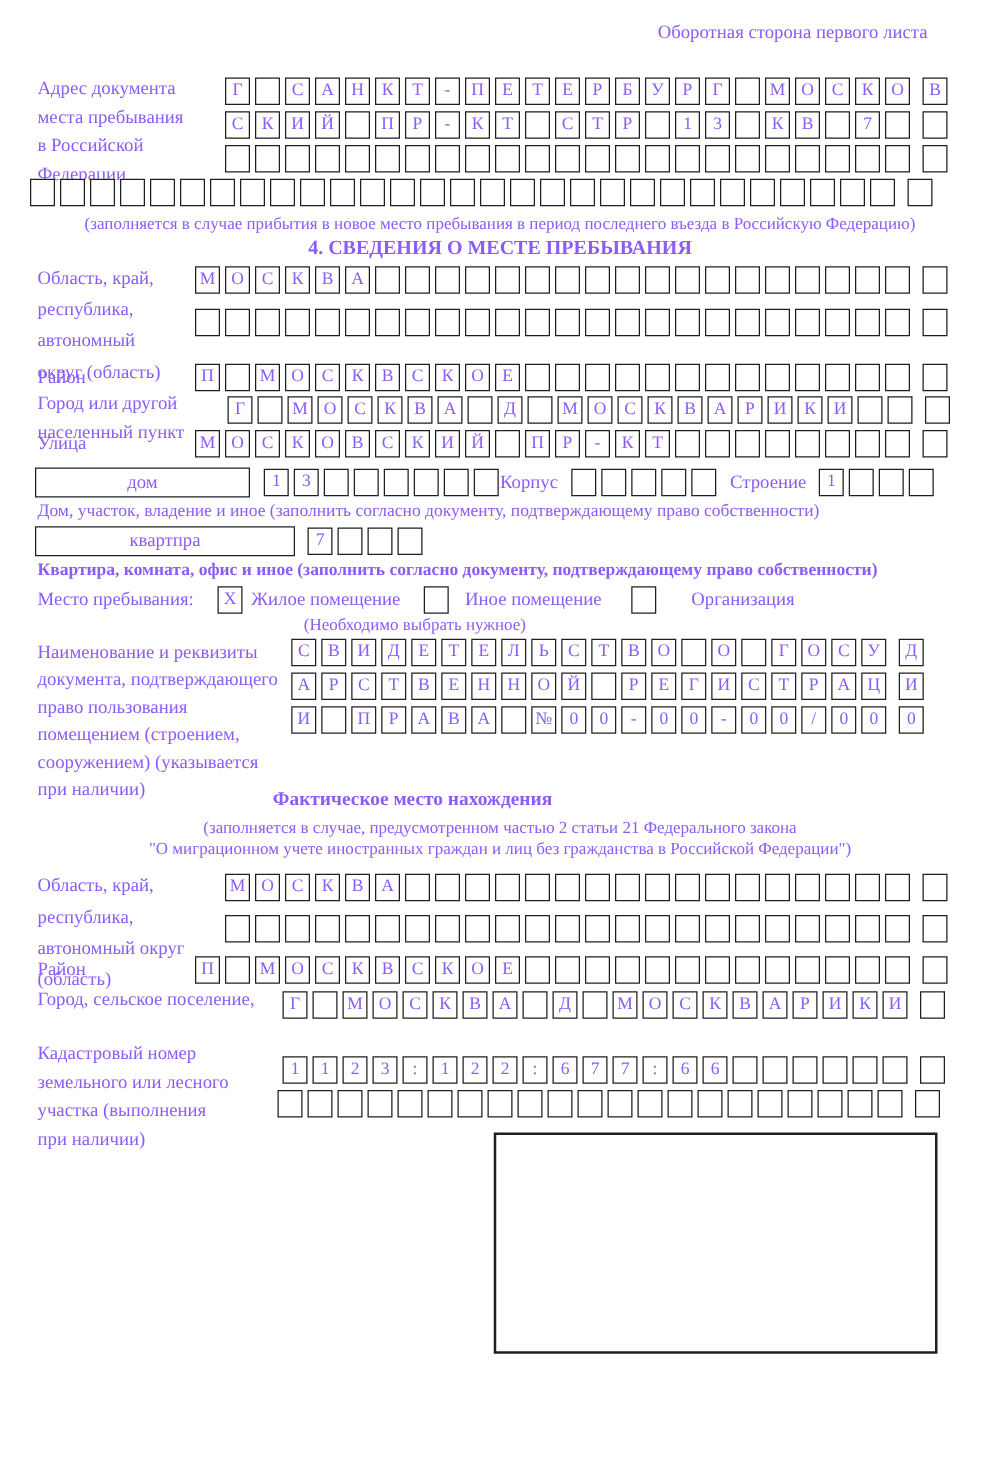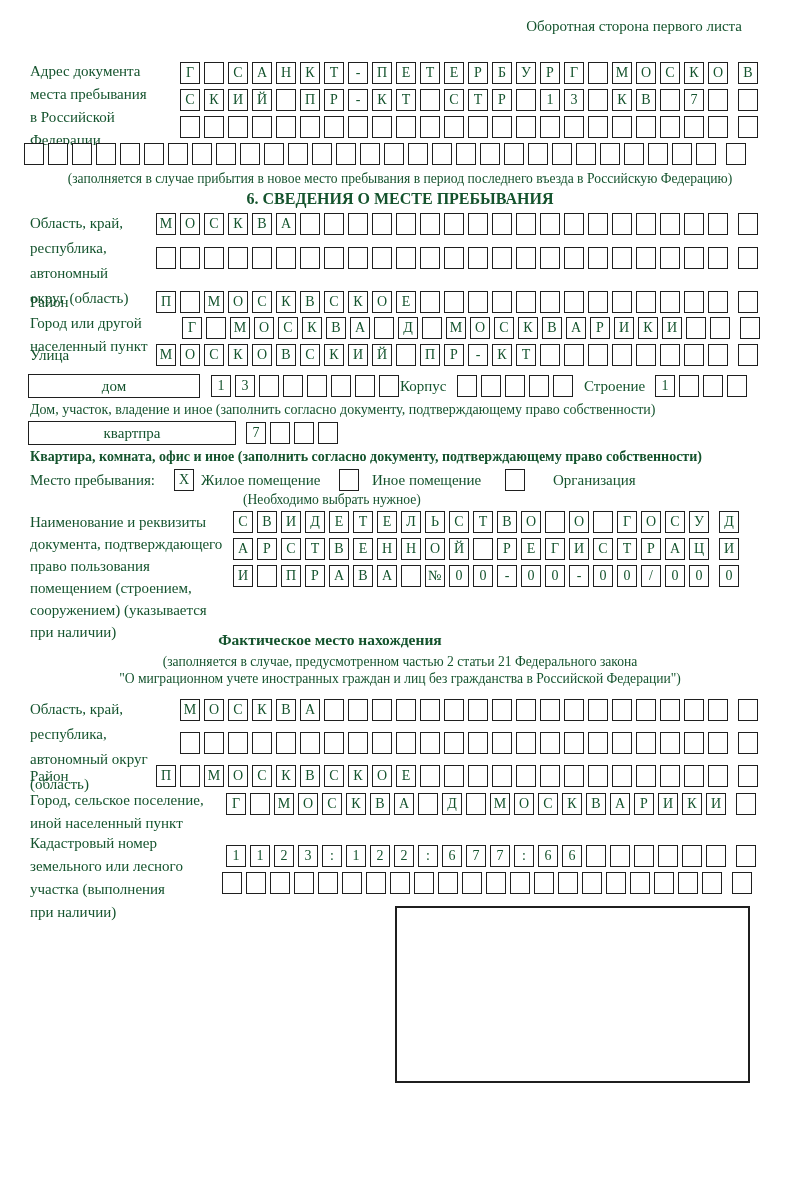--- a/index.html
+++ b/index.html
@@ -1,17 +1,17 @@
 <!DOCTYPE html>
 <html><head>
 <meta charset="utf-8">
 <style>
   html,body{margin:0;padding:0;background:#fff;}
   #form{position:relative;width:800px;height:1180px;background:#fff;
-        font-family:"Liberation Serif","DejaVu Serif",serif;color:#14532d;overflow:hidden;}
+        font-family:"Liberation Serif","DejaVu Serif",serif;color:#8b5cf6;overflow:hidden;}
   .abs{position:absolute;}
   .row{position:absolute;display:flex;gap:4px;}
   .cell{box-sizing:border-box;flex:0 0 20px;width:20px;height:22px;border:1.6px solid #1f1f1f;
         display:flex;align-items:center;justify-content:center;
         font-size:14px;line-height:1;background:#fff;}
   .cell-lastgap{margin-left:6px;}
   .lbl{font-size:15px;line-height:23px;white-space:nowrap;}
   .lbl25 .line{line-height:25px;}
   .lbl22 .line{line-height:22px;}
   .note{font-size:13.6px;white-space:nowrap;}
@@ -142,21 +142,21 @@
       <div class="cell"></div>
       <div class="cell"></div>
       <div class="cell"></div>
       <div class="cell"></div>
       <div class="cell"></div>
       <div class="cell"></div>
       <div class="cell cell-lastgap"></div>
     </div>
   <div class="abs note center" style="left:0;top:171px;width:800px;">(заполняется в случае прибытия в новое место пребывания в период последнего въезда в Российскую Федерацию)</div>
 
-  <div class="abs bold center" style="left:0;top:190px;width:800px;font-size:16px;">6. СВЕДЕНИЯ О МЕСТЕ ПРЕБЫВАНИЯ</div>
+  <div class="abs bold center" style="left:0;top:190px;width:800px;font-size:16px;">4. СВЕДЕНИЯ О МЕСТЕ ПРЕБЫВАНИЯ</div>
 
   <div class="abs lbl lbl25" style="left:30px;top:211px;">
     <div class="line">Область, край,</div>
     <div class="line">республика,</div>
     <div class="line">автономный</div>
     <div class="line">округ (область)</div>
   </div>
   <div class="row" style="left:156px;top:213px;">
       <div class="cell">М</div>
       <div class="cell">О</div>
@@ -512,21 +512,20 @@
       <div class="cell"></div>
       <div class="cell"></div>
       <div class="cell"></div>
       <div class="cell"></div>
       <div class="cell"></div>
       <div class="cell cell-lastgap"></div>
     </div>
 
   <div class="abs lbl" style="left:30px;top:789px;">
     <div class="line">Город, сельское поселение,</div>
-    <div class="line">иной населенный пункт</div>
   </div>
   <div class="row" style="left:226px;top:793px;">
       <div class="cell">Г</div>
       <div class="cell"></div>
       <div class="cell">М</div>
       <div class="cell">О</div>
       <div class="cell">С</div>
       <div class="cell">К</div>
       <div class="cell">В</div>
       <div class="cell">А</div>

